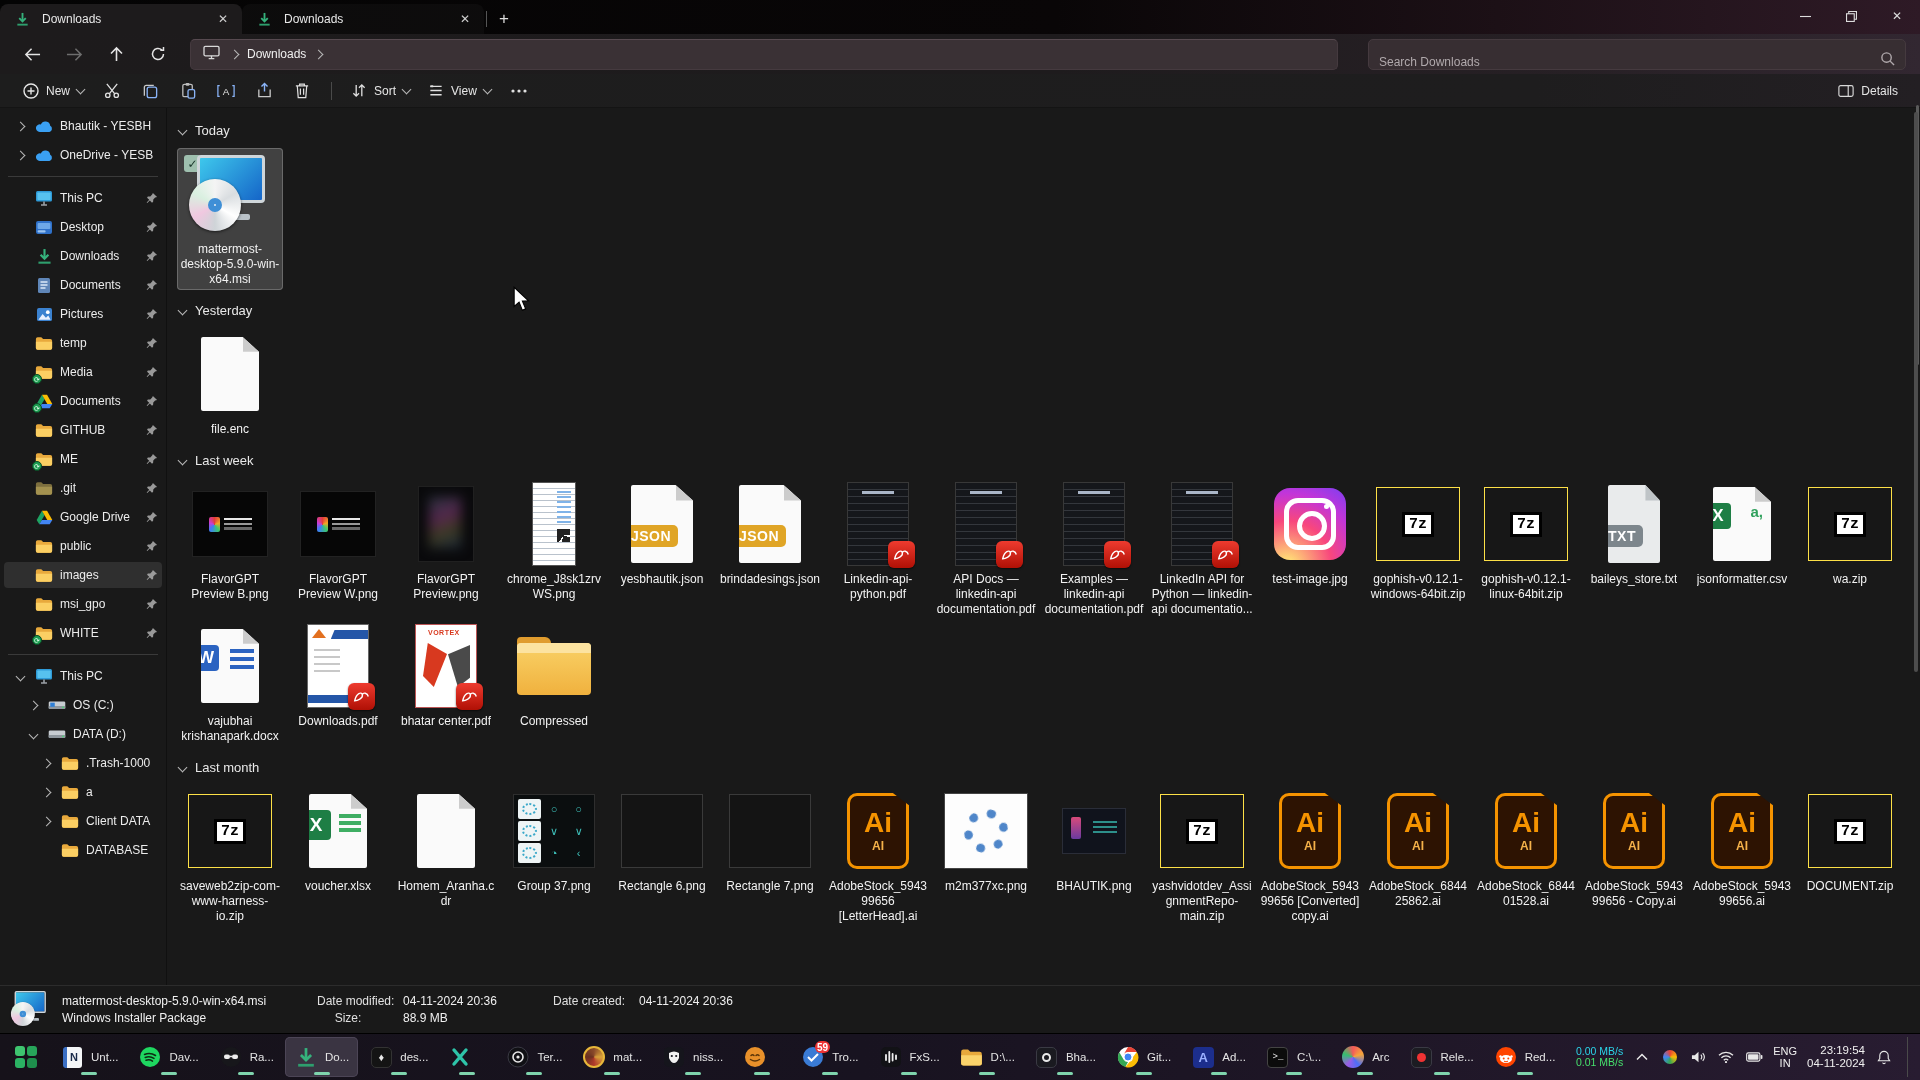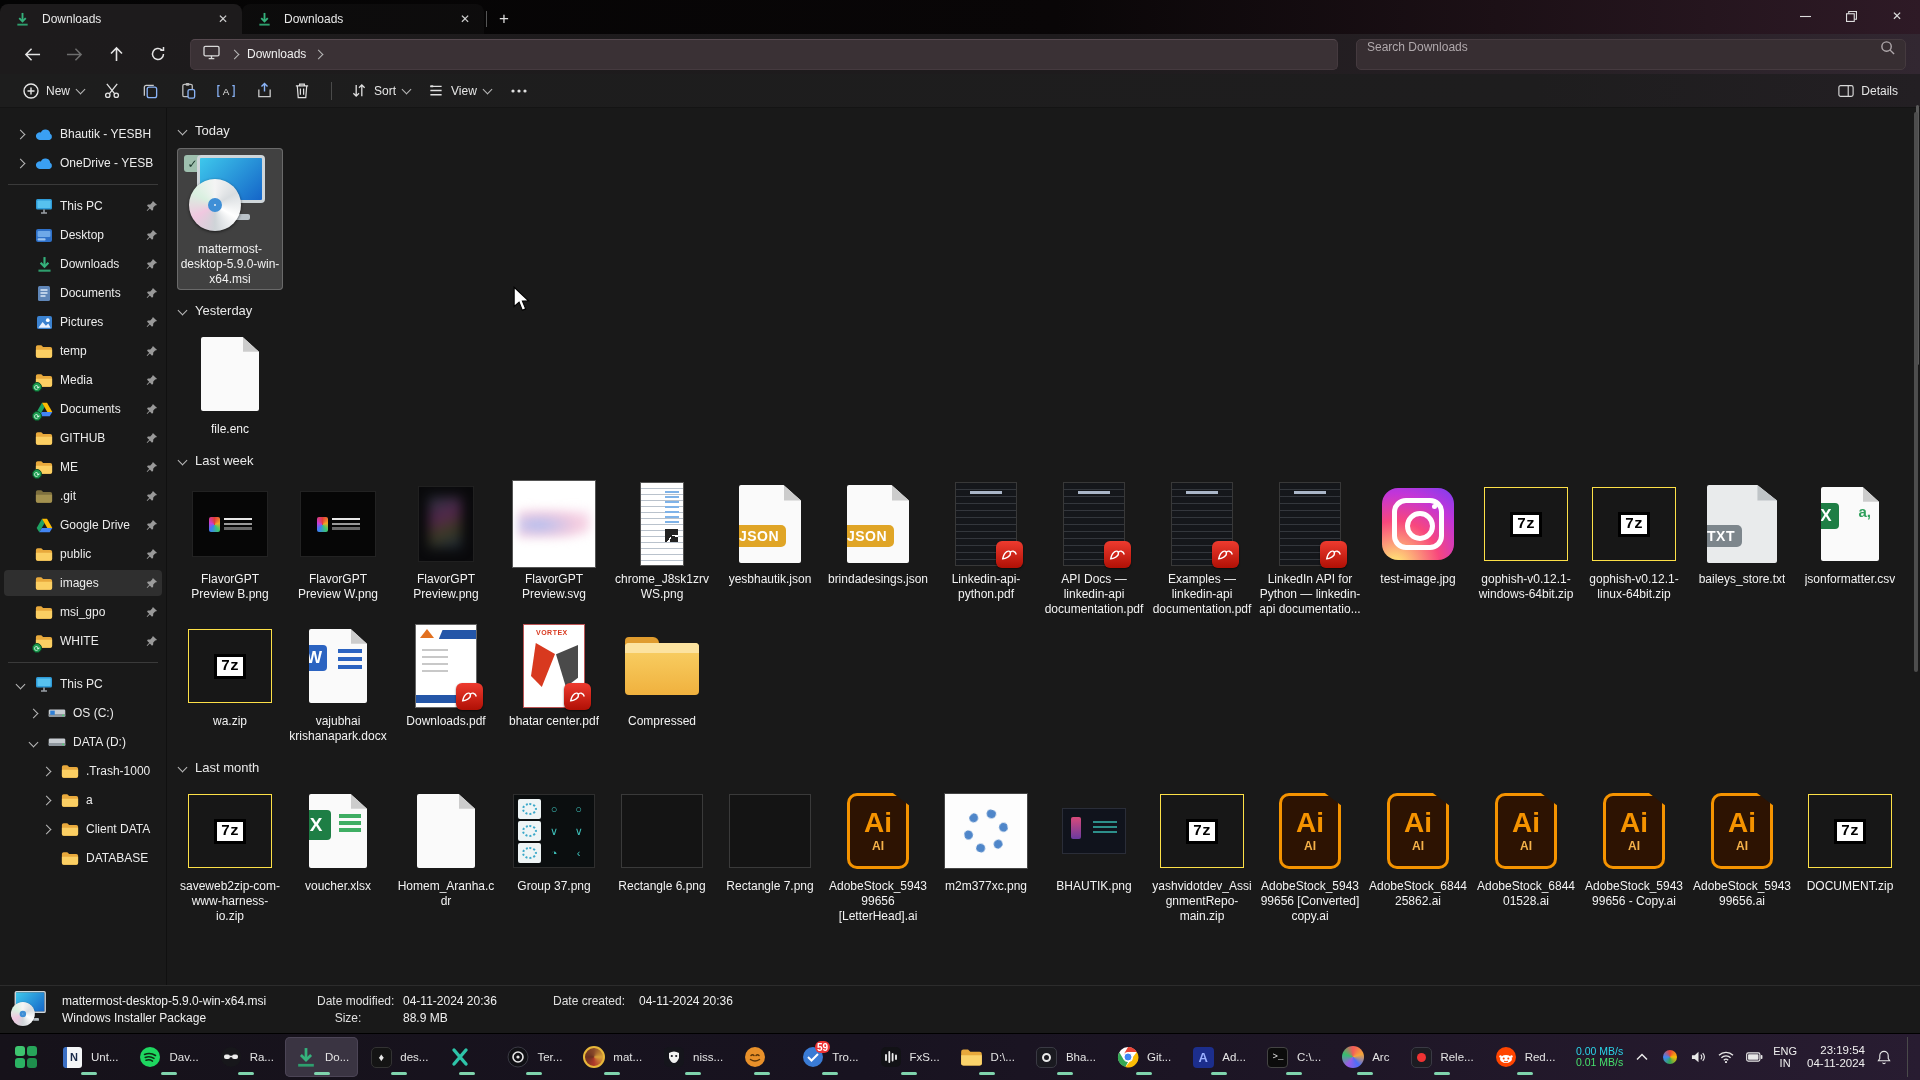--- a/index.html
+++ b/index.html
@@ -25,34 +25,34 @@
   
   #navbar{position:absolute;top:34px;left:0;right:0;height:40px;
     background:linear-gradient(90deg,#1d1b1c 0%,#1e1b1d 55%,#272025 82%,#322731 100%);
     display:flex;align-items:center;gap:6px;padding:0 14px}
   .navbtn{width:36px;height:30px;border-radius:5px;display:flex;align-items:center;justify-content:center;font-size:16px;color:#e4e4e4}
   .navbtn.dim{color:#6e6e6e}
   #addressbar{flex:0 0 1148px;height:31px;background:#3a3135;border:1px solid #453a3f;border-top-color:#574a50;
     border-radius:5px;display:flex;align-items:center;gap:9px;padding:0 12px;margin-left:8px}
   #addressbar .chev{margin-top:1px}
   #searchbox{flex:1;height:31px;background:#372e32;border:1px solid #453a3f;border-radius:5px;
-    display:flex;align-items:flex-start;padding:0 10px;margin-left:12px;color:#b0a9ac}
+    display:flex;align-items:flex-end;padding:0 10px;margin-left:24px;color:#b0a9ac}
   #searchbox .ph{flex:1;font-size:12px}
 
   
   #toolbar{position:absolute;top:74px;left:0;right:0;height:34px;
     background:linear-gradient(90deg,#1d1d1d,#1e1d1e 80%,#231f23);
     display:flex;align-items:center;padding:0 14px;border-bottom:1px solid #141414}
   .tbtn{display:flex;align-items:center;gap:7px;padding:0 9px;height:28px;border-radius:5px;color:#e6e6e6}
   .tico{width:30px;height:28px;display:flex;align-items:center;justify-content:center;border-radius:5px;margin:0 4px}
   .tsep{width:1px;height:18px;background:#4a4a4a;margin:0 10px}
   #details-btn{position:absolute;right:14px;display:flex;align-items:center;gap:7px;height:28px;padding:0 8px;border-radius:5px;color:#e6e6e6}
 
   
-  #sidebar{position:absolute;top:116px;left:0;bottom:48px;width:166px;background:#191919;
+  #sidebar{position:absolute;top:108px;left:0;bottom:48px;width:166px;background:#191919;
     overflow:hidden;padding-top:2px}
   .sb-item{display:flex;align-items:center;height:26px;padding:0 4px 0 8px;gap:7px;border-radius:4px;margin:3px 4px;position:relative;white-space:nowrap}
   .sb-item .lbl{flex:1;overflow:hidden;font-size:12px;color:#ececec}
   .sb-item.hover{background:#2f2f2f}
   .sb-chev{width:16px;display:flex;justify-content:center}
   .sb-divider{height:1px;background:#3a3a3a;margin:8px 8px}
   .pin{width:12px;height:12px;flex:0 0 12px;opacity:.85}
   .sb-ico{width:18px;height:18px;flex:0 0 18px;display:flex;align-items:center;justify-content:center;position:relative}
   #sb-scroll{position:absolute;right:1px;top:105px;width:3px;height:260px;background:#5a5a5a;border-radius:2px}
 
@@ -768,27 +768,20 @@
             <div class="tile">
 
         <div class="icon-box">
                 <div class="fi-blur"></div>
               </div>
         <div class="flabel">FlavorGPT Preview.png</div>
             </div>
             <div class="tile">
 
         <div class="icon-box">
-                <div class="fi-svggrad"></div>
-              </div>
-        <div class="flabel">FlavorGPT Preview.svg</div>
-            </div>
-            <div class="tile">
-
-        <div class="icon-box">
                 <div class="fi-chromedoc"></div>
               </div>
         <div class="flabel">chrome_J8sk1zrvWS.png</div>
             </div>
             <div class="tile">
 
         <div class="icon-box">
                 <div class="page" style="width:62px;height:78px">
                   <div class="fold"></div>
                   <div class="badge amber">JSON</div>
@@ -885,21 +878,21 @@
         <div class="icon-box">
                 <div class="thumb zipthumb">
                   <div class="sevenz">7z</div>
                 </div>
               </div>
         <div class="flabel">gophish-v0.12.1-linux-64bit.zip</div>
             </div>
             <div class="tile">
 
         <div class="icon-box">
-                <div class="page grey" style="width:70px;height:78px">
+                <div class="page grey" style="width:52px;height:78px">
                   <div class="fold" style="background:#bfc4c7"></div>
                   <div class="badge slate">TXT</div>
                 </div>
               </div>
         <div class="flabel">baileys_store.txt</div>
             </div>
             <div class="tile">
 
         <div class="icon-box">
                 <div class="page">

